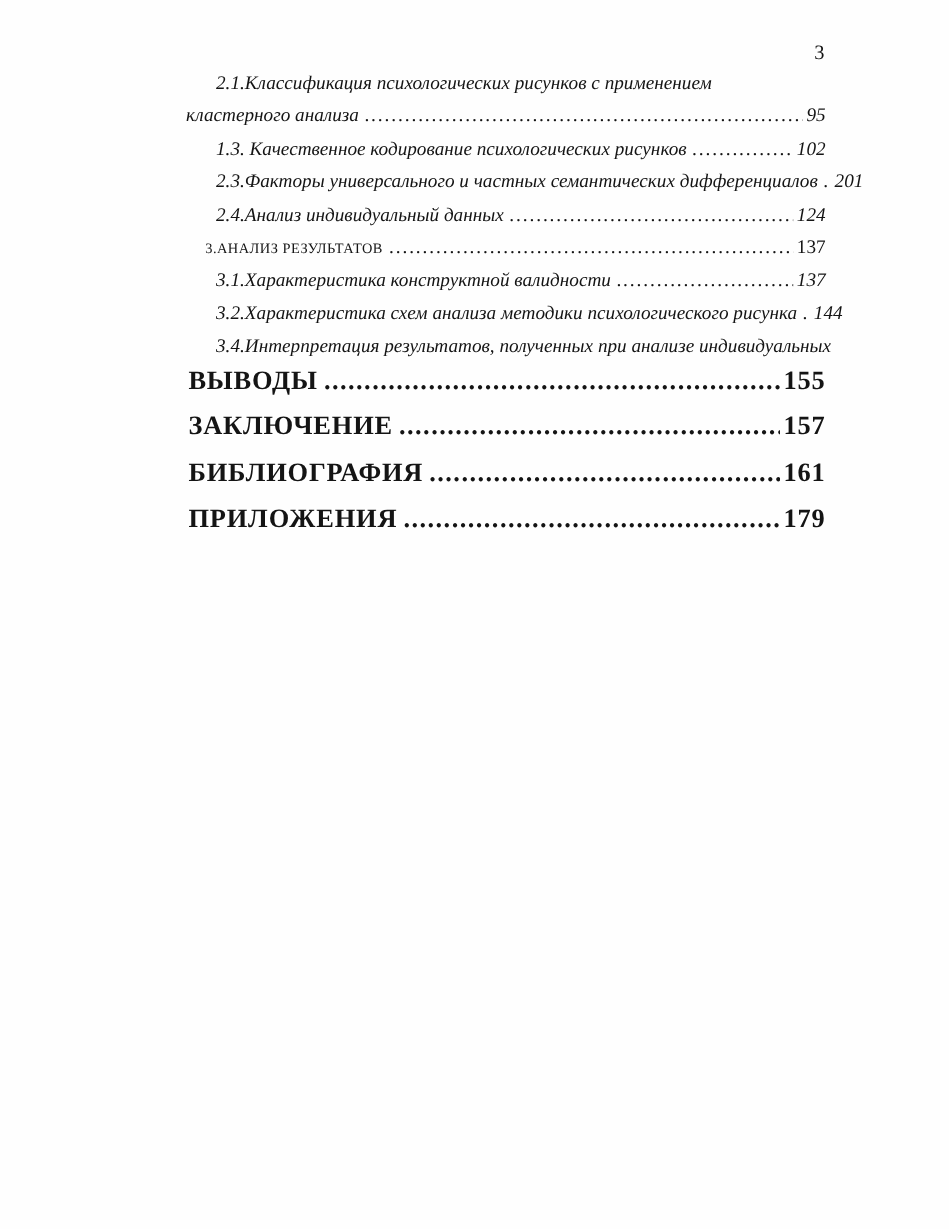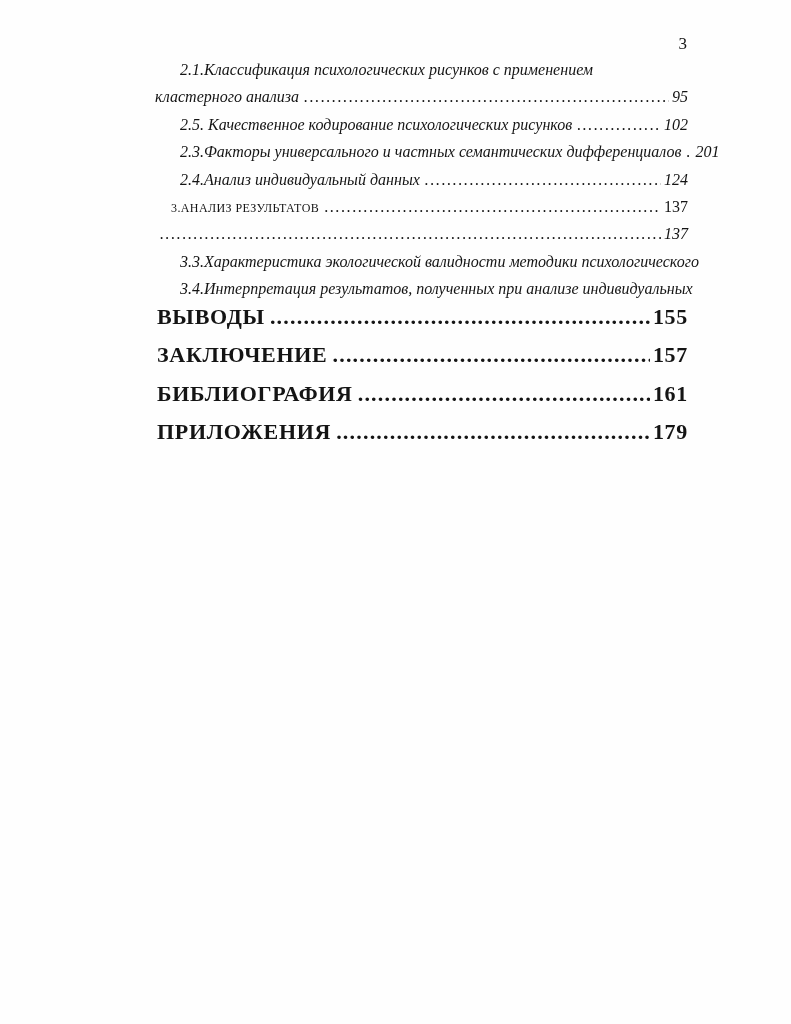--- a/index.html
+++ b/index.html
@@ -47,45 +47,48 @@
   <div class="toc">
       <div class="row italic first">
         <span class="t">2.1.Классификация психологических рисунков с применением</span>
       </div>
       <div class="row italic cont">
         <span class="t">кластерного анализа</span>
         <span class="dots"></span>
         <span class="pg">95</span>
       </div>
       <div class="row italic first">
-        <span class="t">2.5. Качественное кодирование психологических рисунков</span>
+        <span class="t">1.3. Качественное кодирование психологических рисунков</span>
         <span class="dots"></span>
         <span class="pg">102</span>
       </div>
       <div class="row italic first">
         <span class="t">2.3.Факторы универсального и частных семантических дифференциалов</span>
         <span class="dots"></span>
         <span class="pg">201</span>
       </div>
       <div class="row italic first">
         <span class="t">2.4.Анализ индивидуальный данных</span>
         <span class="dots"></span>
         <span class="pg">124</span>
       </div>
       <div class="row caps first">
         <span class="t">3.АНАЛИЗ РЕЗУЛЬТАТОВ</span>
         <span class="dots"></span>
         <span class="pg">137</span>
       </div>
       <div class="row italic first">
+        <span class="t">3.1.Характеристика конструктной валидности</span>
         <span class="dots"></span>
         <span class="pg">137</span>
       </div>
       <div class="row italic first">
-        <span class="t">3.3.Характеристика экологической валидности методики психологического</span>
+        <span class="t">3.2.Характеристика схем анализа методики психологического рисунка</span>
+        <span class="dots"></span>
+        <span class="pg">144</span>
       </div>
       <div class="row italic first">
         <span class="t">3.4.Интерпретация результатов, полученных при анализе индивидуальных</span>
       </div>
       <div class="row bold first">
         <span class="t">ВЫВОДЫ</span>
         <span class="dots"></span>
         <span class="pg">155</span>
       </div>
       <div class="row bold first">

